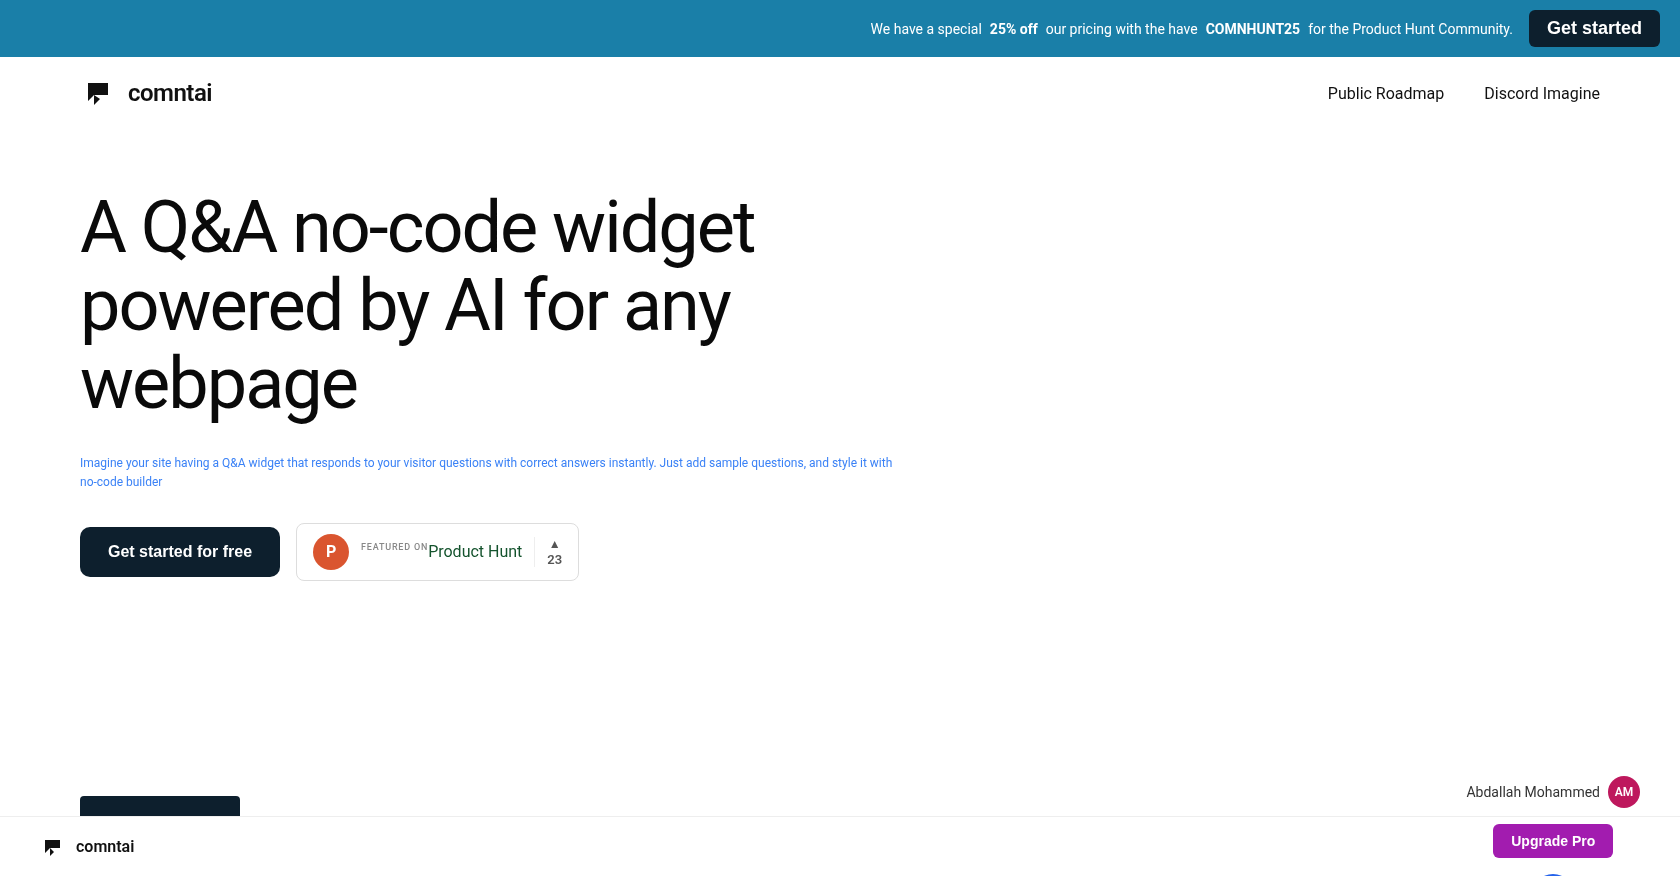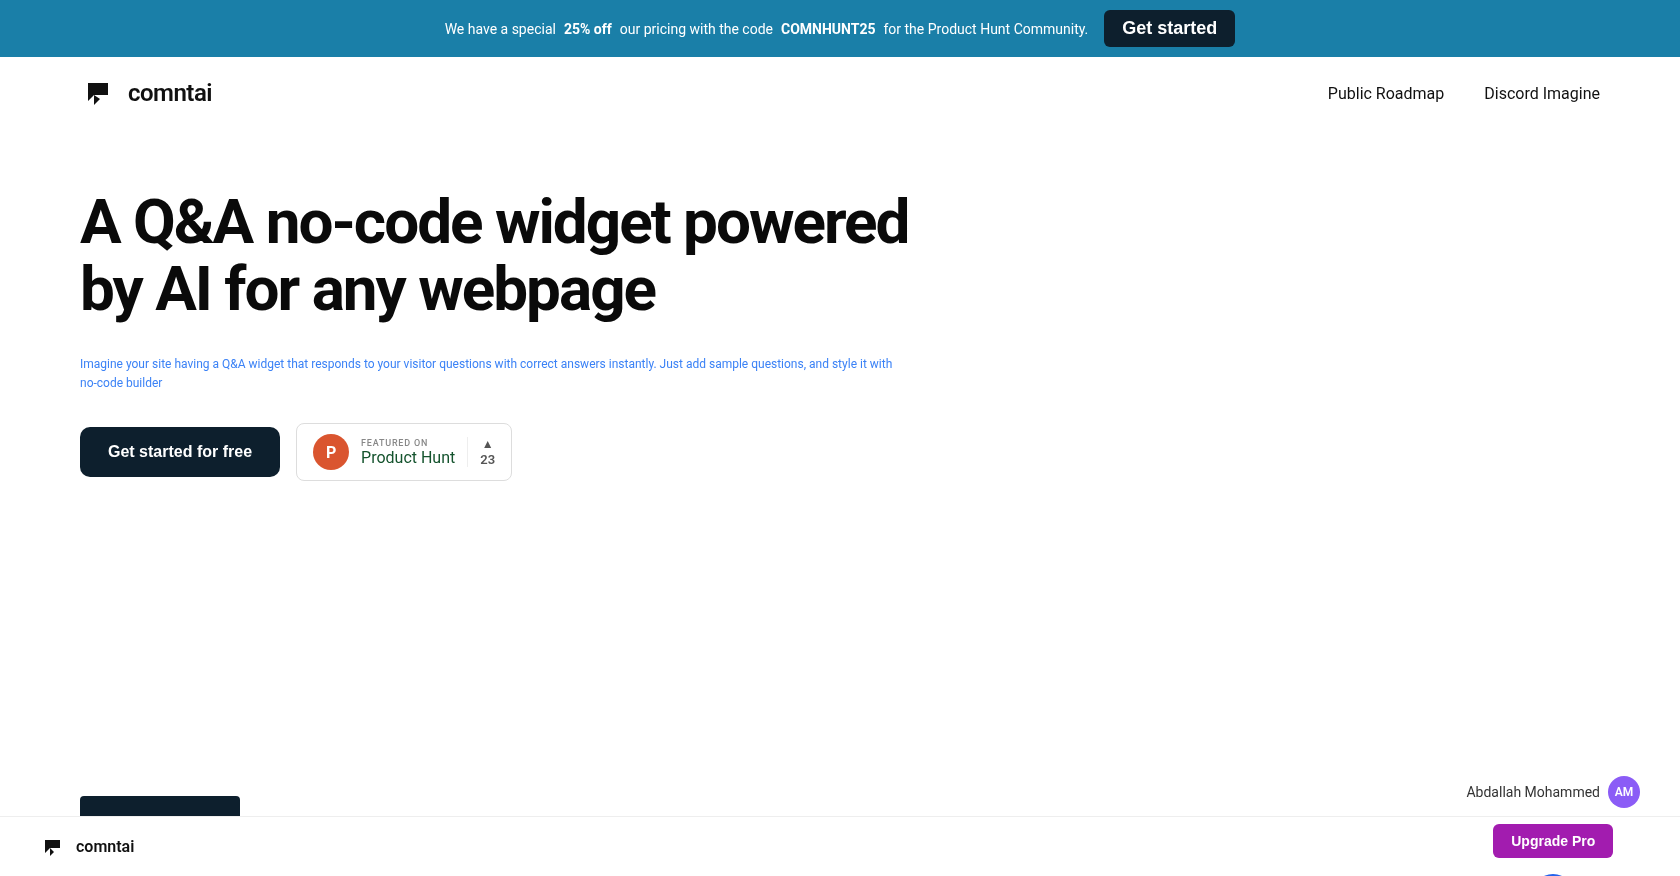--- a/index.html
+++ b/index.html
@@ -19,21 +19,21 @@
 
     
     .top-banner {
       background: #1a7fa8;
       color: white;
       text-align: center;
       padding: 10px 20px;
       font-size: 14px;
       display: flex;
       align-items: center;
-      justify-content: center;
+      justify-content: flex-end;
       gap: 8px;
     }
 
     .top-banner span {
       color: white;
     }
 
     .top-banner .bold {
       font-weight: 700;
     }
@@ -90,22 +90,22 @@
       text-decoration: none;
       cursor: pointer;
     }
 
     
     .hero {
       padding: 60px 80px 40px;
     }
 
     .hero-title {
-      font-size: 62px;
-      font-weight: 700;
+      font-size: 72px;
+      font-weight: 400;
       color: #0a0a0a;
       line-height: 1.08;
       max-width: 880px;
       letter-spacing: -2px;
       margin-bottom: 32px;
     }
 
     .hero-subtitle {
       font-size: 12px;
       color: #3b82f6;
@@ -153,21 +153,21 @@
       display: flex;
       align-items: center;
       justify-content: center;
       color: white;
       font-weight: 700;
       font-size: 16px;
     }
 
     .ph-text {
       display: flex;
-      flex-direction: column;
+      flex-direction: row;
     }
 
     .ph-featured-label {
       font-size: 9px;
       color: #888;
       text-transform: uppercase;
       letter-spacing: 0.8px;
       font-weight: 500;
     }
 
@@ -238,21 +238,21 @@
       align-items: center;
       gap: 8px;
       font-size: 14px;
       color: #333;
     }
 
     .user-avatar {
       width: 32px;
       height: 32px;
       border-radius: 50%;
-      background: #8b5cf6;
+      background: #be185d;
       overflow: hidden;
       display: flex;
       align-items: center;
       justify-content: center;
       font-size: 12px;
       color: white;
       font-weight: 600;
     }
 
     .upgrade-btn {
@@ -288,21 +288,21 @@
       background: #0d1f2d;
       border-radius: 4px 4px 0 0;
     }
   </style>
 </head>
 <body>
 
 <div class="top-banner">
   <span>We have a special </span>
   <span class="bold">25% off</span>
-  <span> our pricing with the code </span>
+  <span> our pricing with the have </span>
   <span class="bold">COMNHUNT25</span>
   <span> for the Product Hunt Community.</span>
   <button class="get-started-btn">Get started</button>
 </div>
 
 <nav class="navbar">
   <div class="logo-container">
     <svg class="logo-icon" viewBox="0 0 40 40" fill="none" xmlns="http://www.w3.org/2000/svg">
       <rect width="40" height="40" rx="6" fill="white"></rect>
       <path d="M8 10 L8 28 L14 22 L28 22 L28 10 Z" fill="#111" stroke="none"></path>

